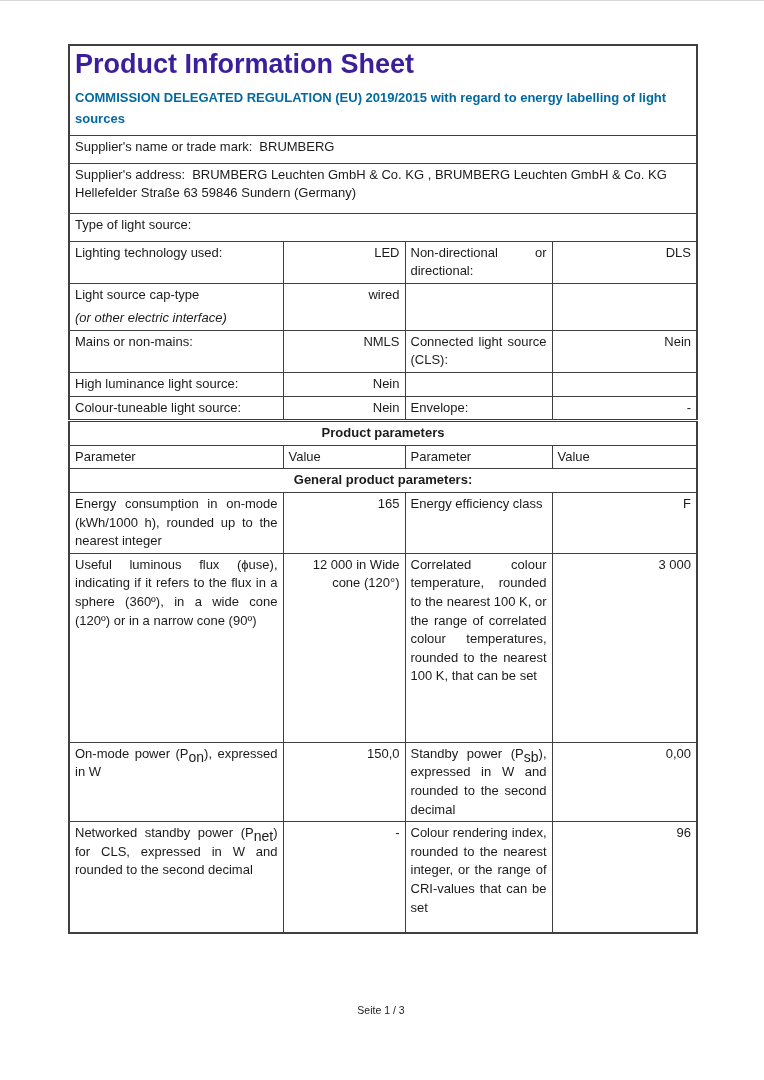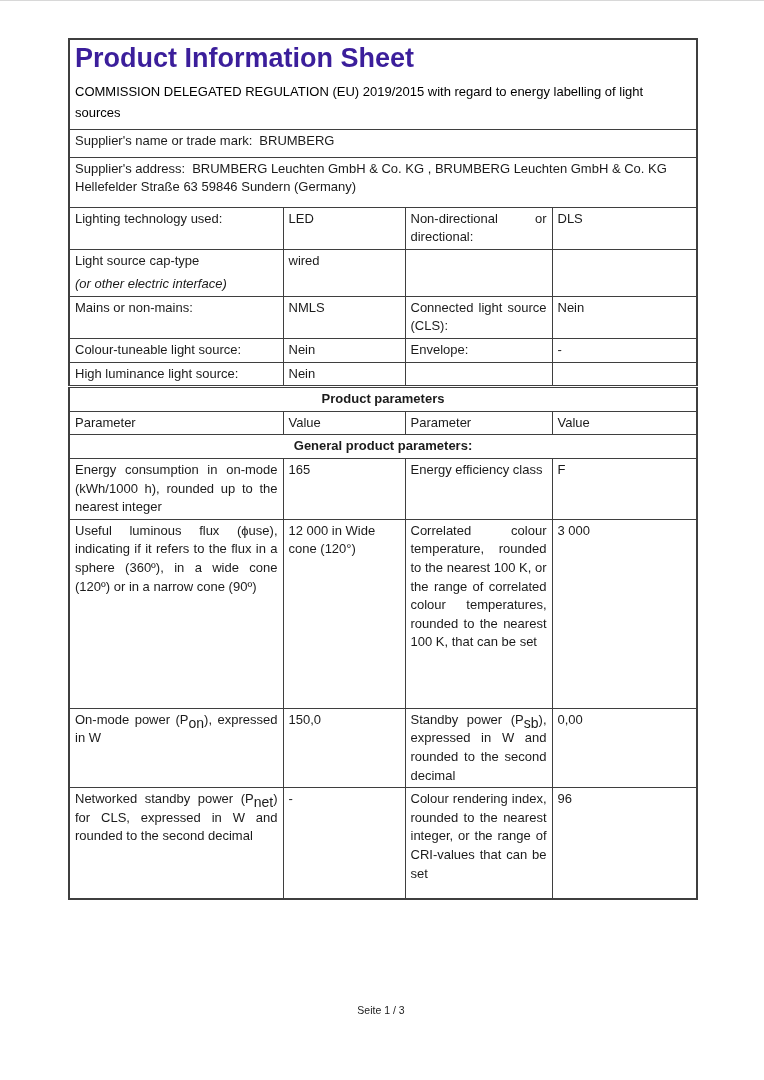--- a/index.html
+++ b/index.html
@@ -13,21 +13,21 @@
     position: relative;
     font-family: "Liberation Sans", sans-serif;
     color: #1b1b1b;
     border-top: 1px solid #d8d8d8;
     box-sizing: border-box;
     overflow: hidden;
   }
   .sheet {
     position: absolute;
     left: 68px;
-    top: 37px;
+    top: 43px;
     width: 636px;
   }
   table.pis {
     border-collapse: collapse;
     table-layout: fixed;
     width: 628px;
     border: 2px solid #3f3f3f;
   }
   table.pis td {
     border: 1.5px solid #3f3f3f;
@@ -41,26 +41,27 @@
   .title {
     font-size: 27px;
     font-weight: bold;
     color: #3b1e9b;
     line-height: 32px;
     margin-bottom: 7px;
   }
   .reg {
     font-size: 13px;
     line-height: 21px;
-    color: #000000;
+    color: #0369a1;
+    font-weight: bold;
   }
   .b { font-weight: normal; }
   .v { margin-left: 7px; }
   .just { text-align: justify; }
-  .val { text-align: left; margin-top: 28px; }
+  .val { text-align: right; margin-top: 28px; }
   .ctr { text-align: center; font-weight: bold; }
   .gap2 { margin-top: 5px; font-style: italic; }
   sub { font-size: 14px; line-height: 0; }
   tr.dbl td { border-top: 3px double #3f3f3f; }
   .footer {
     position: absolute;
     left: 68px;
     top: 1003px;
     width: 626px;
     text-align: center;
@@ -90,20 +91,23 @@
 
       <tr style="height:28px">
         <td colspan="4"><span class="b">Supplier's name or trade mark:</span><span class="v">BRUMBERG</span></td>
       </tr>
 
       <tr style="height:50px">
         <td colspan="4"><span class="b">Supplier's address:</span><span class="v">BRUMBERG Leuchten GmbH &amp; Co. KG , BRUMBERG Leuchten GmbH &amp; Co. KG Hellefelder Straße 63 59846 Sundern (Germany)</span></td>
       </tr>
 
 
+      <tr style="height:28px">
+        <td colspan="4" class="b">Type of light source:</td>
+      </tr>
 
       <tr style="height:41px">
         <td class="just">Lighting technology used:</td>
         <td class="val">LED</td>
         <td class="just">Non-directional or directional:</td>
         <td class="val">DLS</td>
       </tr>
 
       <tr style="height:44px">
         <td>
@@ -116,31 +120,31 @@
       </tr>
 
       <tr style="height:42px">
         <td class="just">Mains or non-mains:</td>
         <td class="val">NMLS</td>
         <td class="just">Connected light source (CLS):</td>
         <td class="val">Nein</td>
       </tr>
 
       <tr style="height:21px">
+        <td class="just">High luminance light source:</td>
+        <td class="val">Nein</td>
+        <td></td>
+        <td></td>
+      </tr>
+
+      <tr style="height:21px">
         <td class="just">Colour-tuneable light source:</td>
         <td class="val">Nein</td>
         <td class="just">Envelope:</td>
         <td class="val">-</td>
-      </tr>
-
-      <tr style="height:21px">
-        <td class="just">High luminance light source:</td>
-        <td class="val">Nein</td>
-        <td></td>
-        <td></td>
       </tr>
 
 
       <tr class="dbl" style="height:22px">
         <td colspan="4" class="ctr">Product parameters</td>
       </tr>
 
       <tr style="height:21px">
         <td>Parameter</td>
         <td>Value</td>

